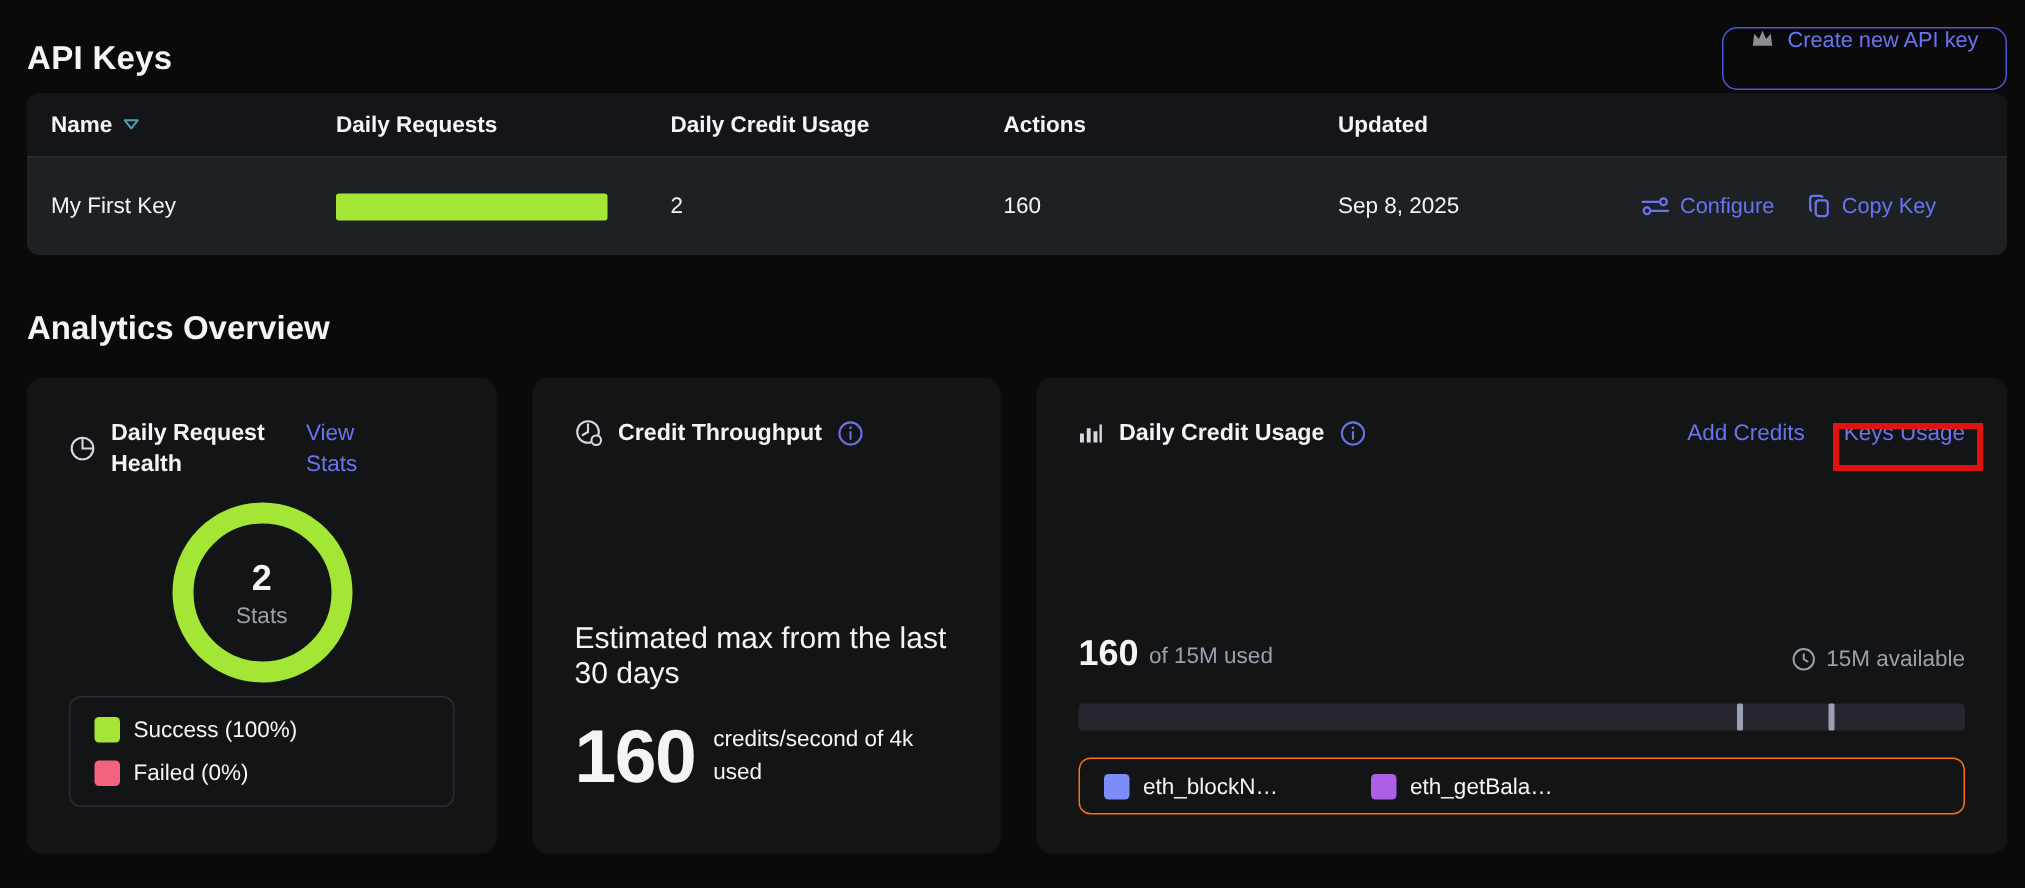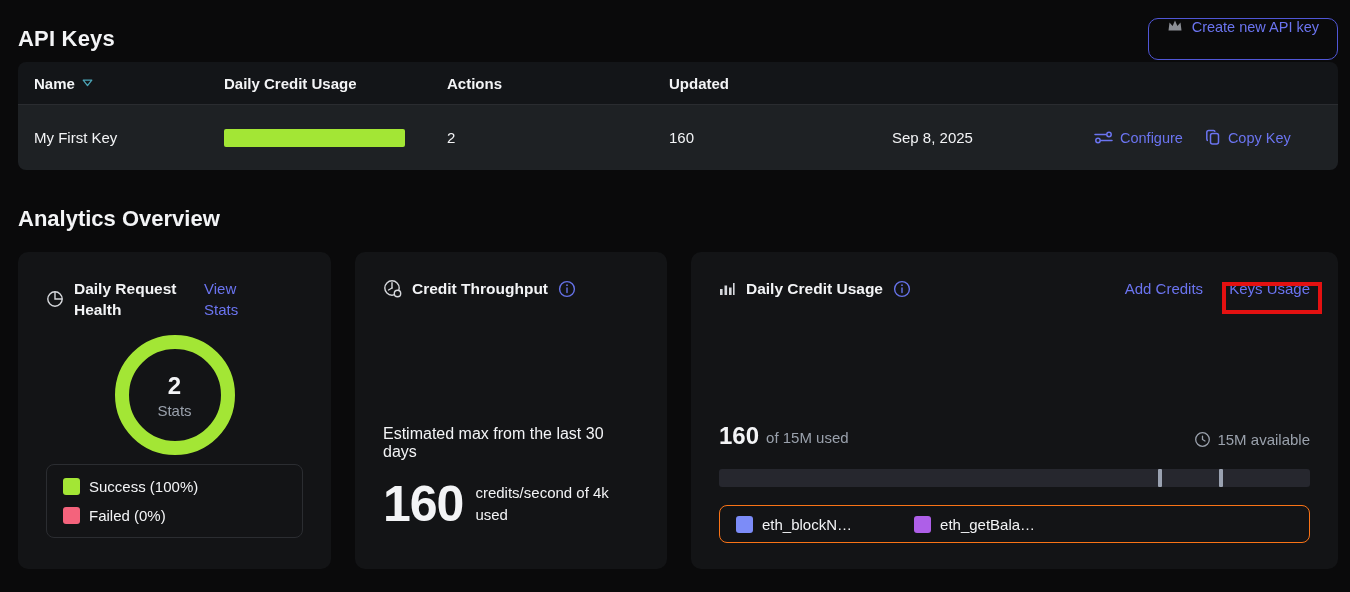--- a/index.html
+++ b/index.html
@@ -47,21 +47,21 @@
   .donut { width:120px; height:120px; border-radius:50%; border:14px solid #a3e635;
     display:flex; flex-direction:column; align-items:center; justify-content:center; }
   .donut-value { font-size:24px; font-weight:700; }
   .donut-label { font-size:15px; color:#9aa1ac; margin-top:2px; }
   .legend-box { border:1px solid #2b2d31; border-radius:8px; padding:13px 16px; margin-top:9px;
     display:flex; flex-direction:column; gap:12px; }
   .legend-item { display:flex; align-items:center; gap:9px; font-size:15px; }
   .swatch { width:17px; height:17px; border-radius:3px; flex:0 0 auto; }
 
   
-  .tp-sub { font-size:16px; margin-bottom:14px; }
+  .tp-sub { font-size:20px; margin-bottom:14px; }
   .tp-row { display:flex; align-items:center; gap:12px; padding-bottom:10px; }
   .tp-value { font-size:50px; font-weight:700; letter-spacing:-1px; }
   .tp-suffix { font-size:15px; line-height:22px; max-width:150px; }
 
   
   .usage-links { margin-left:auto; display:flex; align-items:center; gap:26px; }
   .usage-row { display:flex; align-items:flex-end; margin-top:auto; }
   .usage-big { font-size:24px; font-weight:700; line-height:24px; }
   .usage-suffix { font-size:15px; color:#9aa1ac; margin-left:7px; line-height:20px; }
   .usage-avail { margin-left:auto; display:flex; align-items:center; gap:6px;
@@ -96,20 +96,21 @@
   <div class="table">
     <div class="thead">
       <div class="th">
         <span>Name</span>
         <span style="display:flex;">
           <svg width="11" height="8" viewBox="0 0 11 8" fill="none" stroke="#4ba3b5" stroke-width="1.3">
               <path d="M1.2 1.2 L9.8 1.2 L5.5 6.6 Z" stroke-linejoin="round"></path>
             </svg>
         </span>
       </div>
+      <div class="th">Daily Requests</div>
       <div class="th">Daily Credit Usage</div>
       <div class="th">Actions</div>
       <div class="th">Updated</div>
     </div>
     <div class="trow">
       <div>My First Key</div>
       <div>
         <div class="health-bar" style="background-color: rgb(163, 230, 53);"></div>
       </div>
       <div>2</div>

